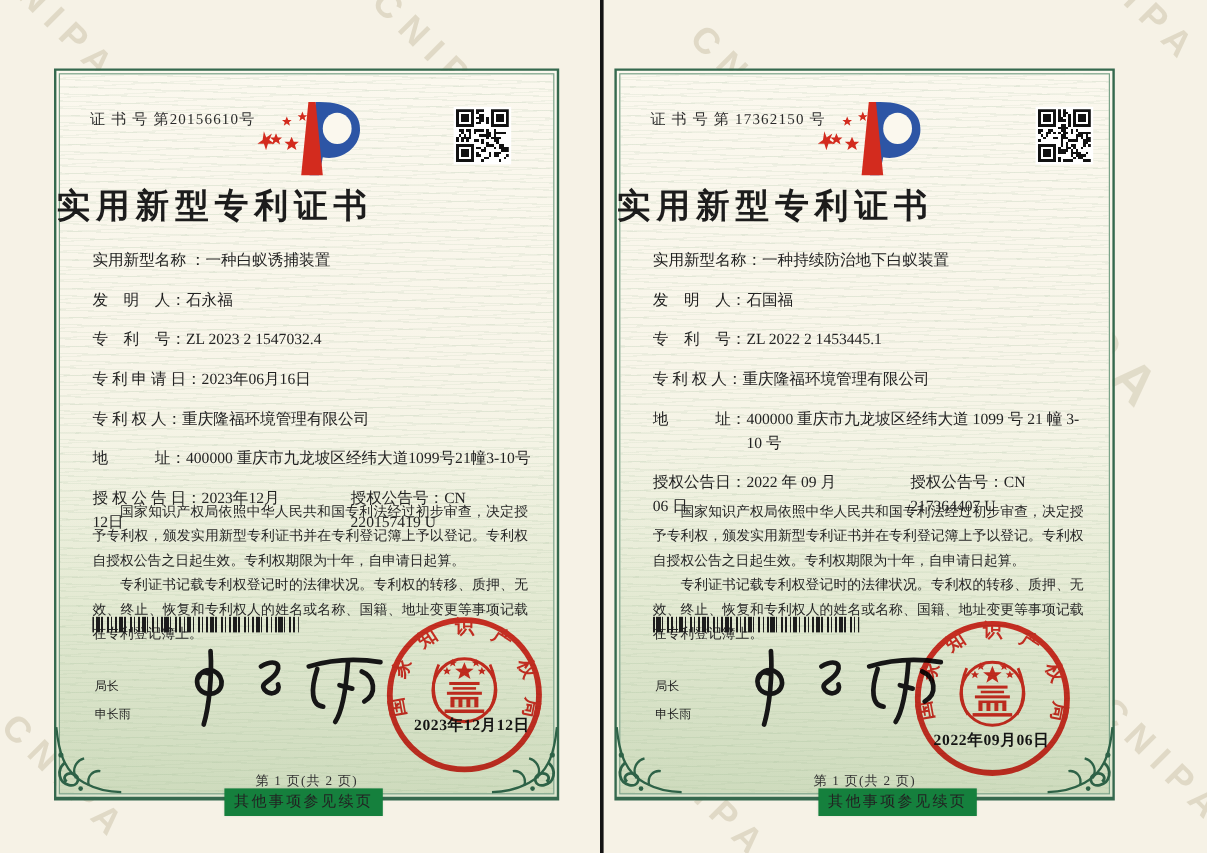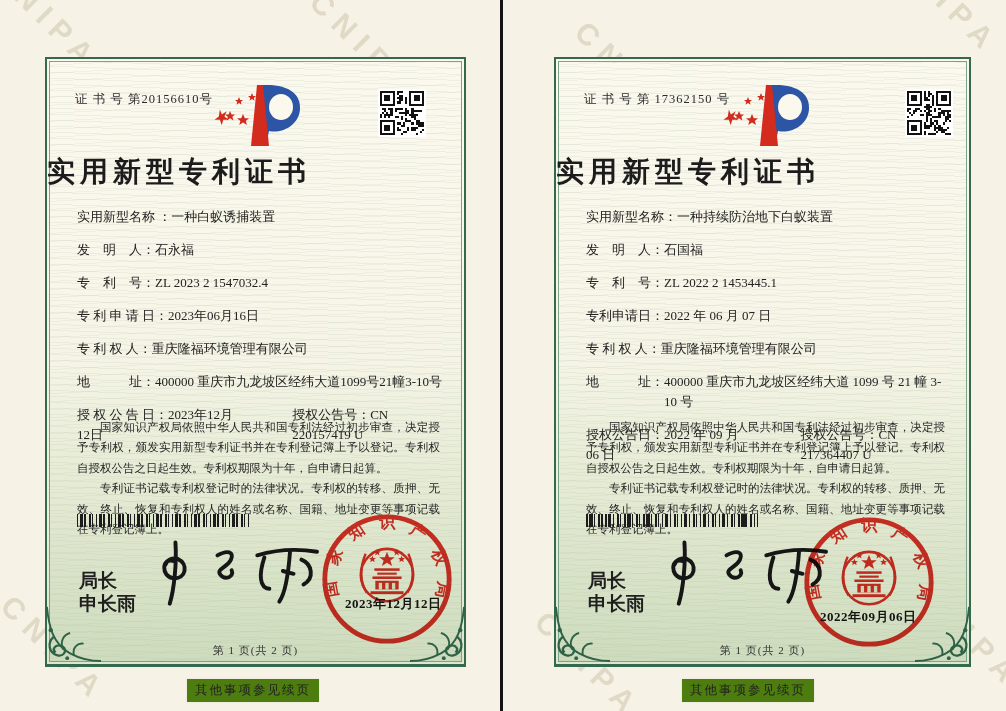--- a/index.html
+++ b/index.html
@@ -16,21 +16,21 @@
   
   .cert{position:absolute;top:57px;height:605px;border:2px solid #35694e;border-bottom-width:3px;
         background:linear-gradient(180deg,#fbf8ee 0%,#f8f5e9 40%,#edf0dd 72%,#dde6cf 100%);}
   .cert .inner-border{position:absolute;inset:2px;border:1px solid #7ba389;pointer-events:none;}
   .cert .waves{position:absolute;inset:3px;pointer-events:none;
       background-image:
         linear-gradient(180deg,rgba(210,224,192,0) 52%,rgba(178,199,156,.35) 100%),
         repeating-linear-gradient(2deg,rgba(120,160,120,.10) 0 1px,rgba(0,0,0,0) 1px 6px),
         repeating-linear-gradient(-3deg,rgba(120,160,120,.08) 0 1px,rgba(0,0,0,0) 1px 8px);}
   .cert-left{left:45px;width:417px;}
-  .cert-right{left:554px;width:413px;}
+  .cert-right{left:512px;width:413px;}
 
   .cert-no{position:absolute;left:28px;top:32px;font-size:12.5px;letter-spacing:1px;color:#2b2b2b;}
 
   .logo{position:absolute;left:163px;top:24px;}
 
   .qr-wrap{position:absolute;top:30px;background:#fff;padding:2px;line-height:0;}
   .cert-left .qr-wrap{right:38px;}
   .cert-right .qr-wrap{right:16px;}
 
   .title{position:absolute;left:0;right:0;top:94px;text-align:left;font-size:28px;font-weight:700;
@@ -44,37 +44,37 @@
 
   .paras{position:absolute;left:30px;right:24px;top:358px;font-size:11.5px;line-height:1.78;color:#262626;}
   .paras p{margin:0;text-indent:2em;text-align:justify;}
 
   .barcode{position:absolute;left:30px;top:455px;width:172px;height:13px;background:
      repeating-linear-gradient(90deg,#1c1c1c 0 1.5px,rgba(0,0,0,0) 1.5px 3px,#1c1c1c 3px 6.5px,
        rgba(0,0,0,0) 6.5px 7.5px,#1c1c1c 7.5px 8.6px,rgba(0,0,0,0) 8.6px 12px,
        #1c1c1c 12px 13.6px,rgba(0,0,0,0) 13.6px 15.5px,#1c1c1c 15.5px 16.5px,rgba(0,0,0,0) 16.5px 19px);}
 
   .director{position:absolute;left:32px;top:502px;font-family:"Liberation Sans","DejaVu Sans",sans-serif;
-            font-weight:700;font-size:19px;color:#1f1f1f;line-height:23px;margin-top:8px;}
+            font-weight:400;font-size:10px;color:#1f1f1f;line-height:23px;}
   .signature{position:absolute;left:95px;top:466px;}
 
   .seal{position:absolute;mix-blend-mode:multiply;opacity:.94;}
   .cert-left .seal{left:272px;top:452px;}
   .cert-right .seal{left:245px;top:455px;}
   .seal-date{position:absolute;font-size:13px;font-weight:700;color:#141414;letter-spacing:.5px;white-space:nowrap;}
   .cert-left .seal-date{left:298px;top:536px;}
   .cert-right .seal-date{left:264px;top:549px;}
 
   .pageinfo{position:absolute;left:0;right:0;top:584px;text-align:center;font-size:11px;color:#333;letter-spacing:1px;}
 
   .corner{position:absolute;bottom:-3px;}
   .corner.cl{left:-3px;}
   .corner.cr{right:-3px;transform:scaleX(-1);}
 
-  .cont-note{position:absolute;top:679px;transform:translateX(-50%);background:#4d7c0f;
+  .cont-note{position:absolute;top:657px;transform:translateX(-50%);background:#15803d;
              padding:3px 8px;font-size:12.5px;color:#222;letter-spacing:2px;white-space:nowrap;
              box-shadow:0 0 2px rgba(0,0,0,.08);}
   .note-left{left:253px;}
   .note-right{left:748px;}
 </style>
 </head>
 <body>
 
 <div class="canvas">
 
@@ -504,24 +504,20 @@
       </div>
       <div class="row">
         <span class="lbl">发　明　人：</span>
         <span class="val">石国福</span>
       </div>
       <div class="row">
         <span class="lbl">专　利　号：</span>
         <span class="val">ZL 2022 2 1453445.1</span>
       </div>
       <div class="row">
-        <span class="lbl">专利申请日：</span>
-        <span class="val">2022 年 06 月 07 日</span>
-      </div>
-      <div class="row">
         <span class="lbl">专 利 权 人：</span>
         <span class="val">重庆隆福环境管理有限公司</span>
       </div>
       <div class="row">
         <span class="lbl">地　　　址：</span>
         <span class="val">400000 重庆市九龙坡区经纬大道 1099 号 21 幢 3-10 号</span>
       </div>
       <div class="row double">
         <span class="pair1"><span class="lbl">授权公告日：</span><span class="val">2022 年 09 月 06 日</span></span>
         <span class="pair2"><span class="lbl">授权公告号：</span><span class="val">CN 217364407 U</span></span>

